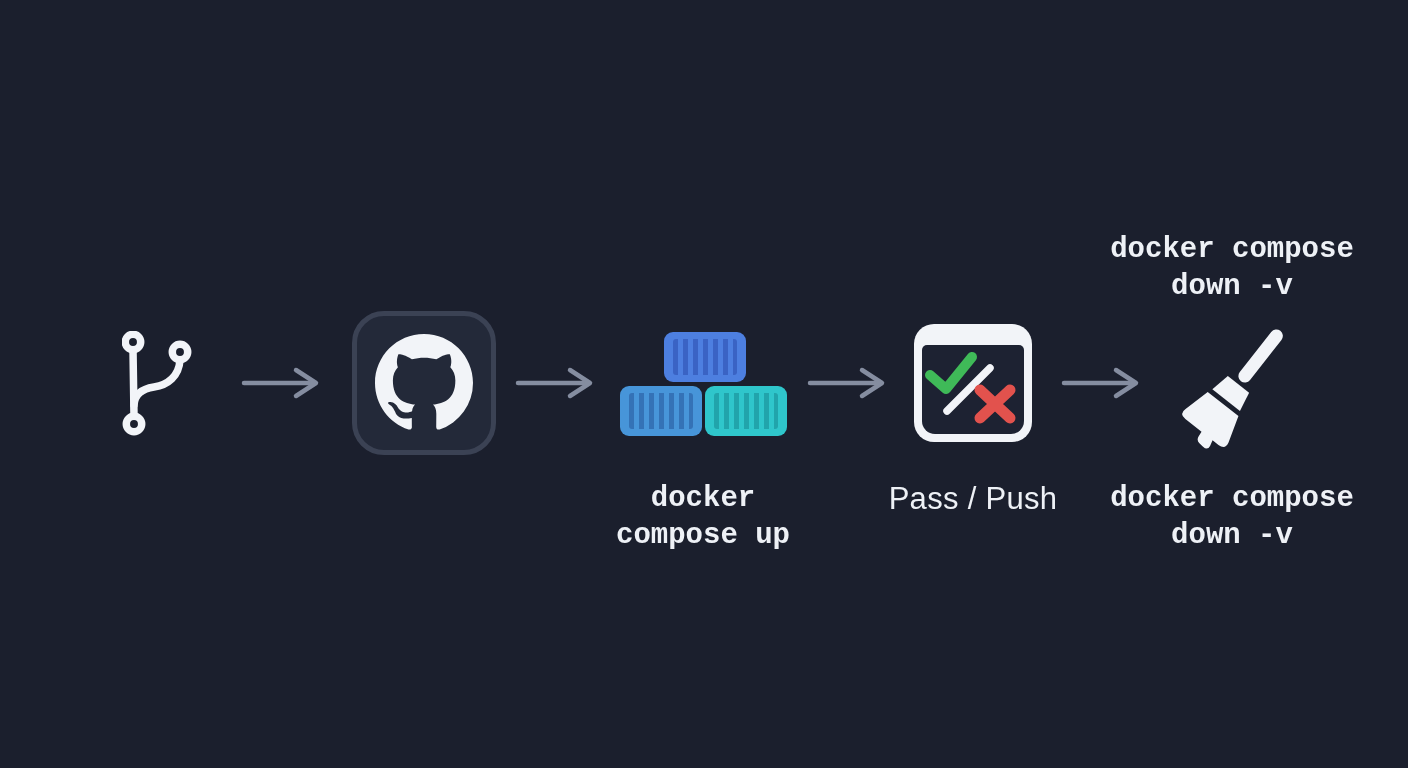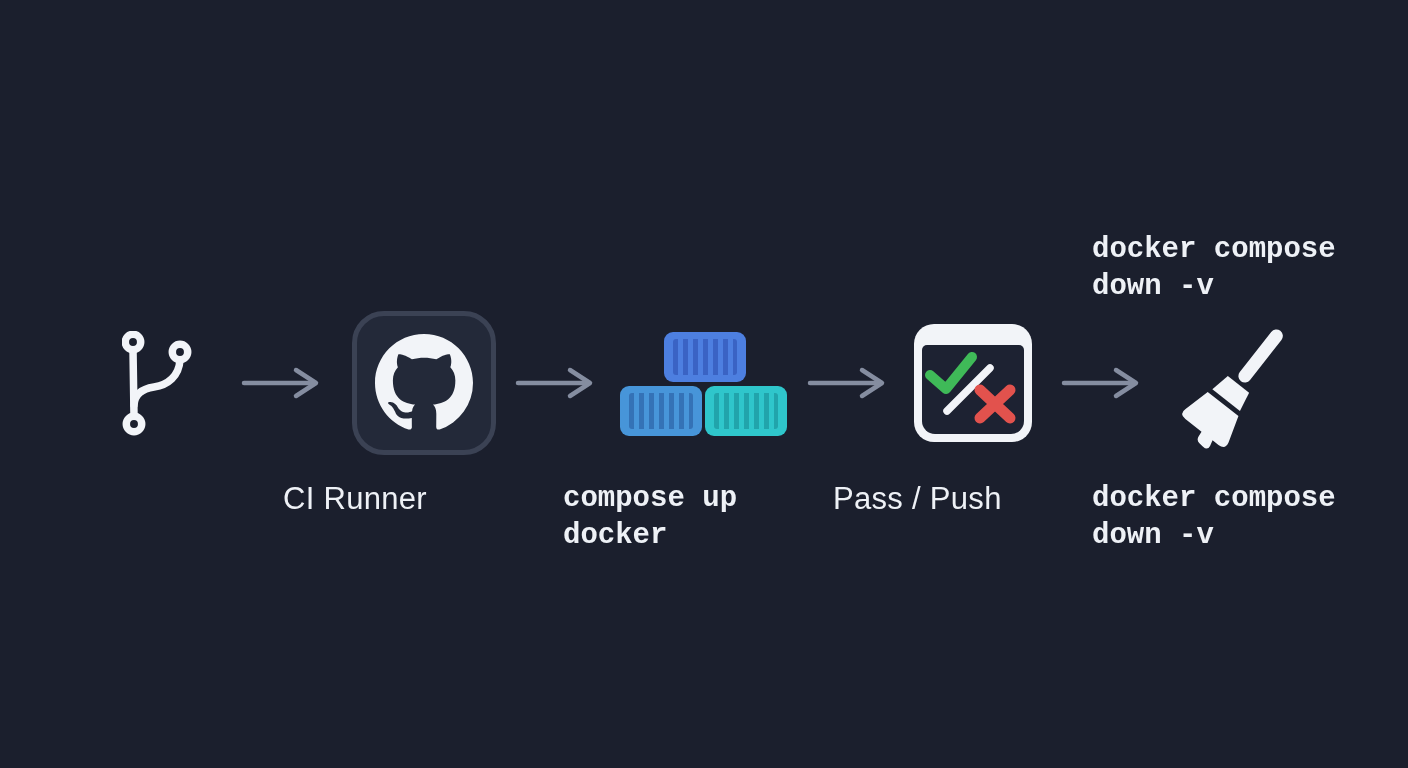--- a/index.html
+++ b/index.html
@@ -14,20 +14,21 @@
     overflow: hidden;
     background: var(--background-color, #1b1f2d);
     font-family: "Liberation Sans", sans-serif;
   }
   .abs { position: absolute; }
 
   
   .label {
     position: absolute;
     width: 280px;
+    text-align: center;
     color: var(--text-color, #eef1f6);
   }
   .sans-label {
     font: 500 31px/37px "Liberation Sans", sans-serif;
     letter-spacing: 0.3px;
   }
   .mono-label {
     font: 700 29px/37px "Liberation Mono", "DejaVu Sans Mono", monospace;
   }
 
@@ -116,41 +117,40 @@
   <svg class="abs flow-arrow" style="left:240px; top:366px" width="88" height="34" viewBox="0 0 88 34">
     <path d="M4 17 H74"></path>
       <path d="M56 4 L76 17 L56 30"></path>
   </svg>
 
   <div class="github-box">
     <svg class="github-mark" width="98" height="98" viewBox="0 0 16 16">
       <path d="M8 0C3.58 0 0 3.58 0 8c0 3.54 2.29 6.53 5.47 7.59.4.07.55-.17.55-.38 0-.19-.01-.82-.01-1.49-2.01.37-2.53-.49-2.69-.94-.09-.23-.48-.94-.82-1.13-.28-.15-.68-.52-.01-.53.63-.01 1.08.58 1.23.82.72 1.21 1.87.87 2.33.66.07-.52.28-.87.51-1.07-1.78-.2-3.64-.89-3.64-3.95 0-.87.31-1.59.82-2.15-.08-.2-.36-1.02.08-2.12 0 0 .67-.21 2.2.82.64-.18 1.32-.27 2-.27s1.36.09 2 .27c1.53-1.04 2.2-.82 2.2-.82.44 1.1.16 1.92.08 2.12.51.56.82 1.27.82 2.15 0 3.07-1.87 3.75-3.65 3.95.29.25.54.73.54 1.48 0 1.07-.01 1.93-.01 2.2 0 .21.15.46.55.38A8.01 8.01 0 0 0 16 8c0-4.42-3.58-8-8-8z"></path>
     </svg>
   </div>
-  <div class="label sans-label" style="left:283px; top:480px">CI Runner</div>
 
   <svg class="abs flow-arrow" style="left:514px; top:366px" width="88" height="34" viewBox="0 0 88 34">
     <path d="M4 17 H74"></path>
       <path d="M56 4 L76 17 L56 30"></path>
   </svg>
 
   <div class="abs" style="left:0; top:0">
     <div class="container-block cont-top" style="left:664px; top:332px">
         <div class="stripes"></div>
       </div>
     <div class="container-block cont-left" style="left:620px; top:386px">
         <div class="stripes"></div>
       </div>
     <div class="container-block cont-right" style="left:705px; top:386px">
         <div class="stripes"></div>
       </div>
   </div>
   <div class="label mono-label" style="left:563px; top:480px">
+    <div>docker</div>
     <div>compose up</div>
-    <div>docker</div>
   </div>
 
   <svg class="abs flow-arrow" style="left:806px; top:366px" width="88" height="34" viewBox="0 0 88 34">
     <path d="M4 17 H74"></path>
       <path d="M56 4 L76 17 L56 30"></path>
   </svg>
 
   <div class="pf-window">
     <div class="pf-inner">
       <svg class="pf-marks" width="102" height="89" viewBox="0 0 102 89">

